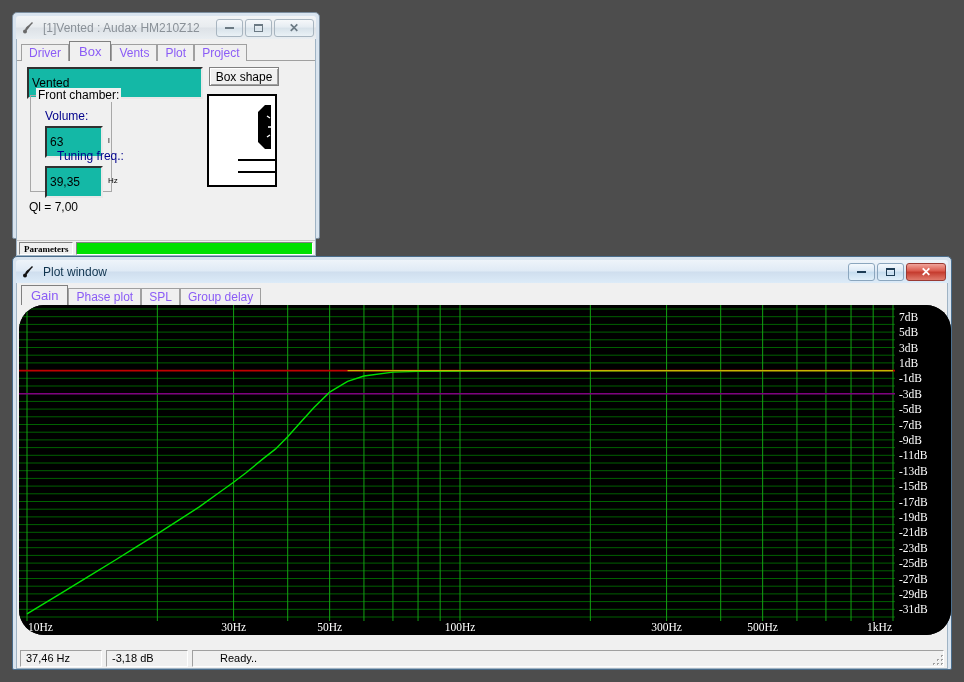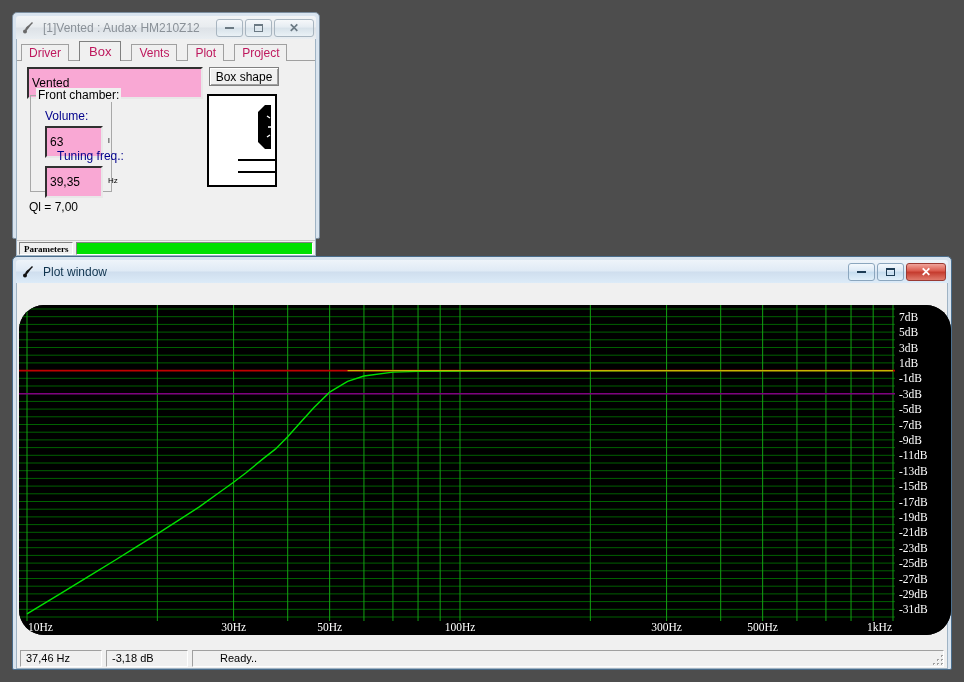--- a/index.html
+++ b/index.html
@@ -38,32 +38,32 @@
   .window.inactive .glyph { color: #6b7983; }
   .min-g { display:block; width: 9px; height: 3px; border-bottom: 2px solid #1d3c55; }
   .window.inactive .min-g { border-bottom-color: #6b7983; }
   .max-g { display:block; width: 9px; height: 8px; border: 1px solid #1d3c55; border-top-width: 2px; }
   .window.inactive .max-g { border-color: #6b7983; }
 
   .client { background: #f0f0f0; border: 1px solid #9fb3c4; border-top: none; }
 
   
   .tabstrip { display: flex; align-items: flex-end; padding: 3px 2px 0 4px; height: 22px; }
-  .tab { font-size: 12px; color: #be185d; background: #f0f0f0;
+  .tab { font-size: 12px; color: #8b5cf6; background: #f0f0f0;
          border: 1px solid #a0a0a0; border-bottom: none; padding: 1px 7px 2px 7px;
-         margin-right: 10px; height: 17px; line-height: 15px; white-space: nowrap; }
+         margin-right: 0; height: 17px; line-height: 15px; white-space: nowrap; }
   .tab.active { height: 20px; line-height: 18px; font-size: 13px; background: #f0f0f0;
          border-color: #808080; position: relative; z-index: 3; padding: 1px 9px 2px 9px; }
   .tabline { border-top: 1px solid #a0a0a0; margin-top: -1px; }
 
   
   #box-window { left: 12px; top: 12px; width: 308px; height: 227px; }
   .box-body { position: relative; height: 179px; }
   .txtfield { border: 2px inset #ffffff; border-color: #848484 #e8e8e8 #e8e8e8 #848484;
-              background: #f9a8d4; font-size: 12px; padding: 14px 3px; color: #000;
+              background: #14b8a6; font-size: 12px; padding: 14px 3px; color: #000;
               font-family: "Liberation Sans", sans-serif; }
   .namefield { position: absolute; left: 10px; top: 6px; width: 176px; height: 19px; }
   .boxshape-btn { position: absolute; left: 192px; top: 6px; width: 70px; height: 19px;
               font-size: 12px; background: #f0f0f0; border: 1px solid #808080;
               box-shadow: inset 1px 1px 0 #fff, inset -1px -1px 0 #a0a0a0;
               display: flex; align-items: center; justify-content: center; color: #000; }
   .groupbox { position: absolute; left: 13px; top: 34px; width: 82px; height: 97px;
               border: 1px solid #a8a8a8; }
   .group-label { position: absolute; left: 19px; top: 27px; background: #f0f0f0;
               font-size: 12px; color: #000; padding: 0 2px; }
@@ -188,20 +188,26 @@
         <span class="tbtn">
             <i class="max-g"></i>
           </span>
         <span class="tbtn close">
             <span class="glyph">✕</span>
           </span>
       </span>
     </div>
 
     <div class="plot-client">
+      <div class="tabstrip">
+        <span class="tab active">Gain</span>
+        <span class="tab">Phase plot</span>
+        <span class="tab">SPL</span>
+        <span class="tab">Group delay</span>
+      </div>
 
       <div class="plotcanvas">
         <svg id="plot-svg" width="932" height="330" viewBox="0 0 932 330">
             <rect x="0" y="0" width="932" height="330" fill="#000000"></rect>
             <line x1="0" y1="11.7" x2="876" y2="11.7" stroke="#006000" stroke-width="1"></line>
             <line x1="0" y1="27.099999999999998" x2="876" y2="27.099999999999998" stroke="#006000" stroke-width="1"></line>
             <line x1="0" y1="42.5" x2="876" y2="42.5" stroke="#006000" stroke-width="1"></line>
             <line x1="0" y1="57.9" x2="876" y2="57.9" stroke="#006000" stroke-width="1"></line>
             <line x1="0" y1="73.3" x2="876" y2="73.3" stroke="#006000" stroke-width="1"></line>
             <line x1="0" y1="88.7" x2="876" y2="88.7" stroke="#006000" stroke-width="1"></line>

